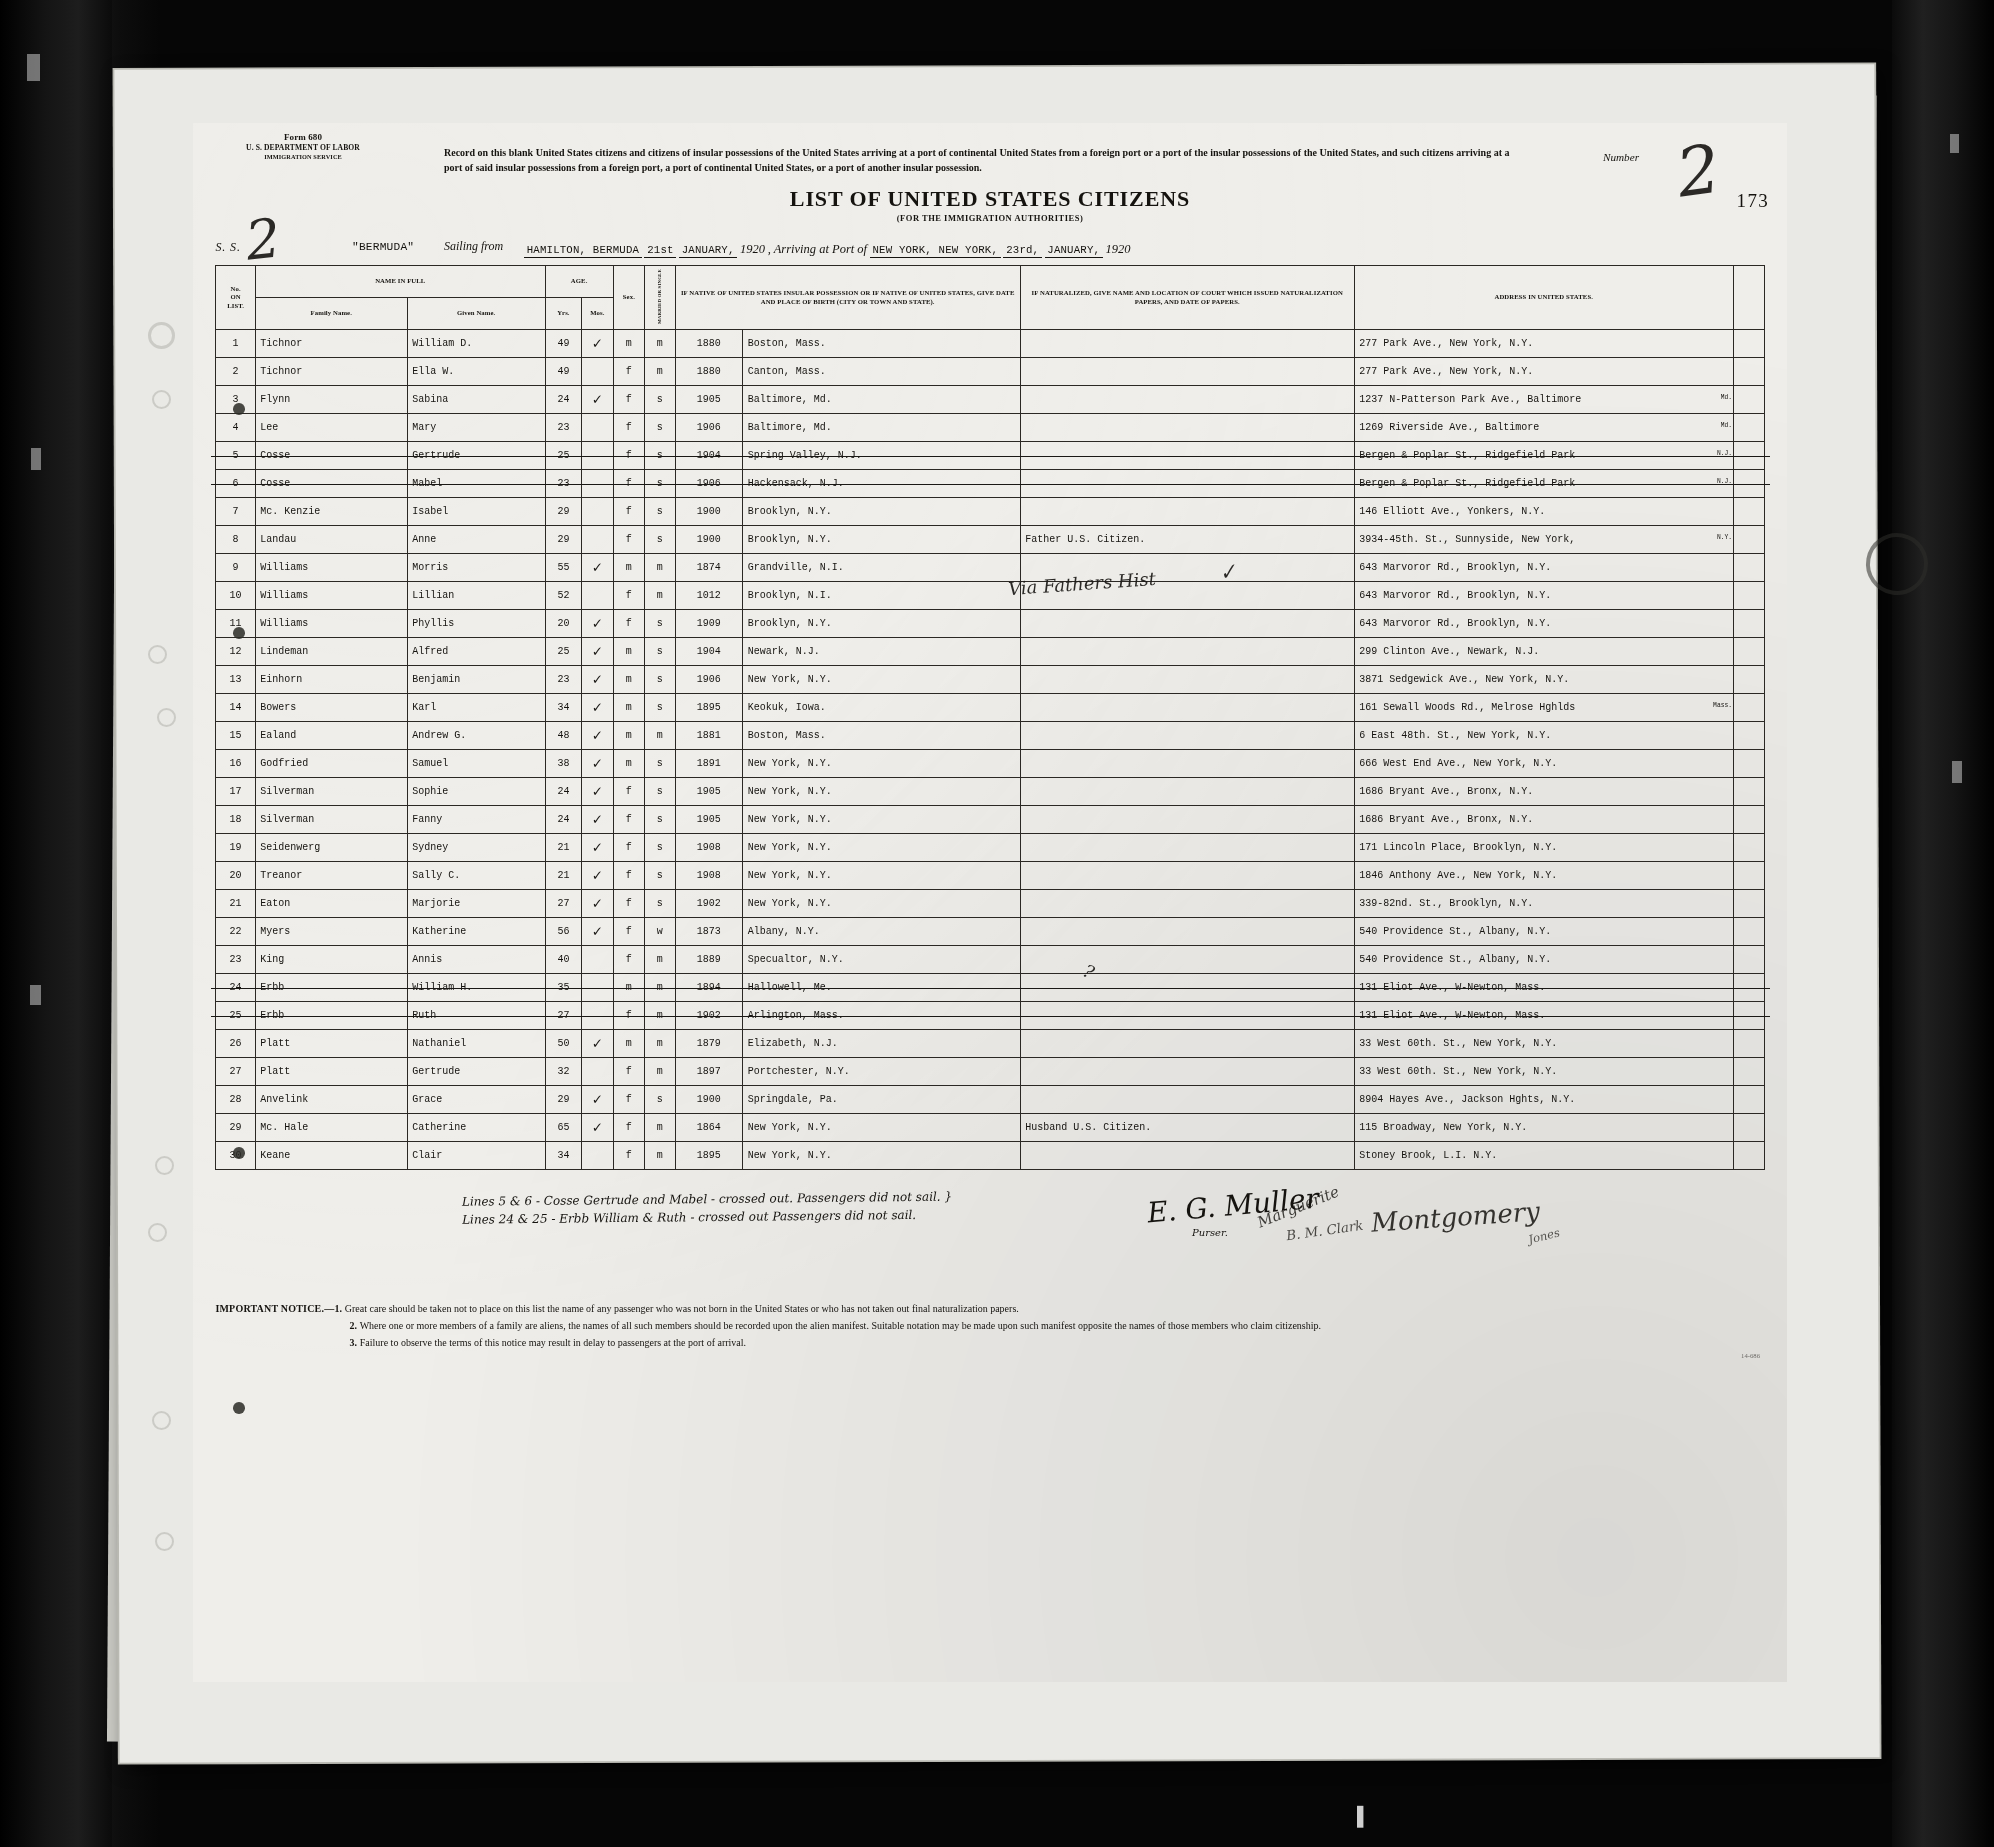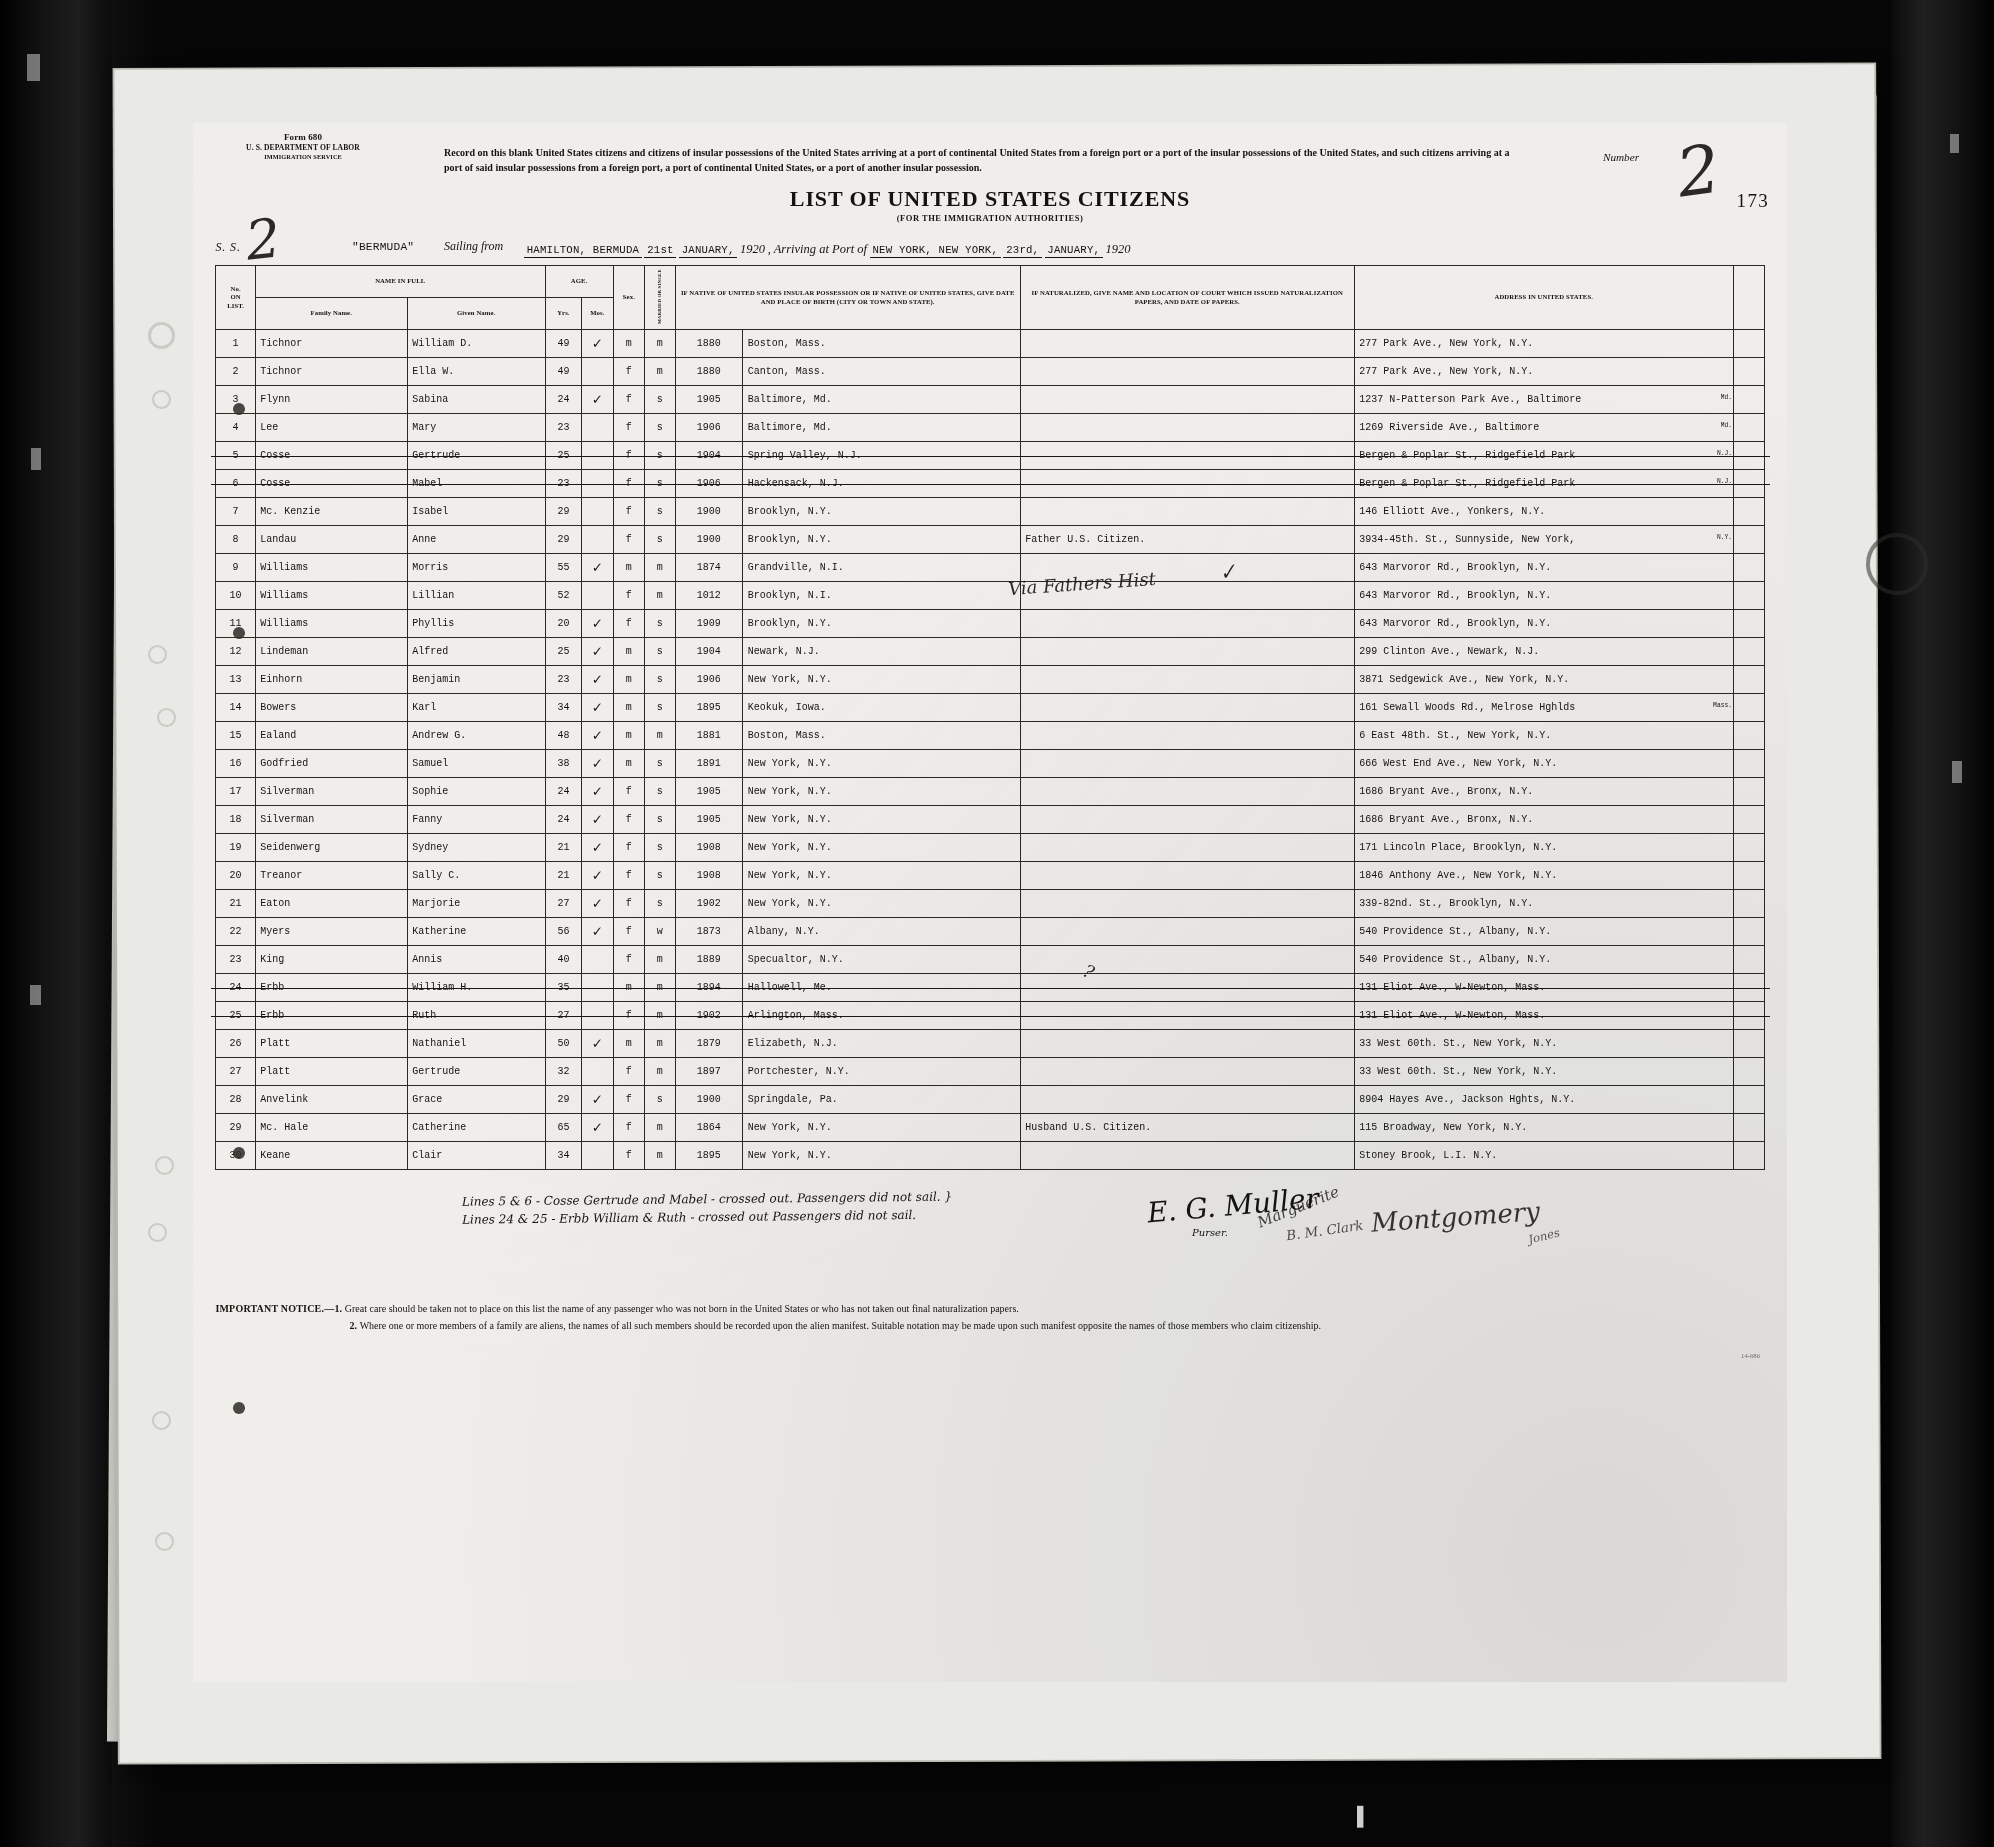--- a/index.html
+++ b/index.html
@@ -1450,20 +1450,24 @@
 
   <div class="notice">
     <p>
       <span class="n-head">IMPORTANT NOTICE.—1.</span>
       <span>Great care should be taken not to place on this list the name of any passenger who was not born in the United States or who has not taken out final naturalization papers.</span>
     </p>
     <p class="indent">
       <span class="n-head">2.</span>
       <span>Where one or more members of a family are aliens, the names of all such members should be recorded upon the alien manifest.   Suitable notation may be made upon such manifest opposite the names of those members who claim citizenship.</span>
     </p>
+    <p class="indent">
+      <span class="n-head">3.</span>
+      <span>Failure to observe the terms of this notice may result in delay to passengers at the port of arrival.</span>
+    </p>
   </div>
   <div class="tiny-code">14-686</div>
 </div>
 
 <div class="ring" style="left:148px;top:322px;"></div>
 <div class="ring ring-sm" style="left:152px;top:390px;"></div>
 <div class="ring ring-sm" style="left:148px;top:645px;"></div>
 <div class="ring ring-sm" style="left:157px;top:708px;"></div>
 <div class="ring ring-sm" style="left:155px;top:1156px;"></div>
 <div class="ring ring-sm" style="left:148px;top:1223px;"></div>

